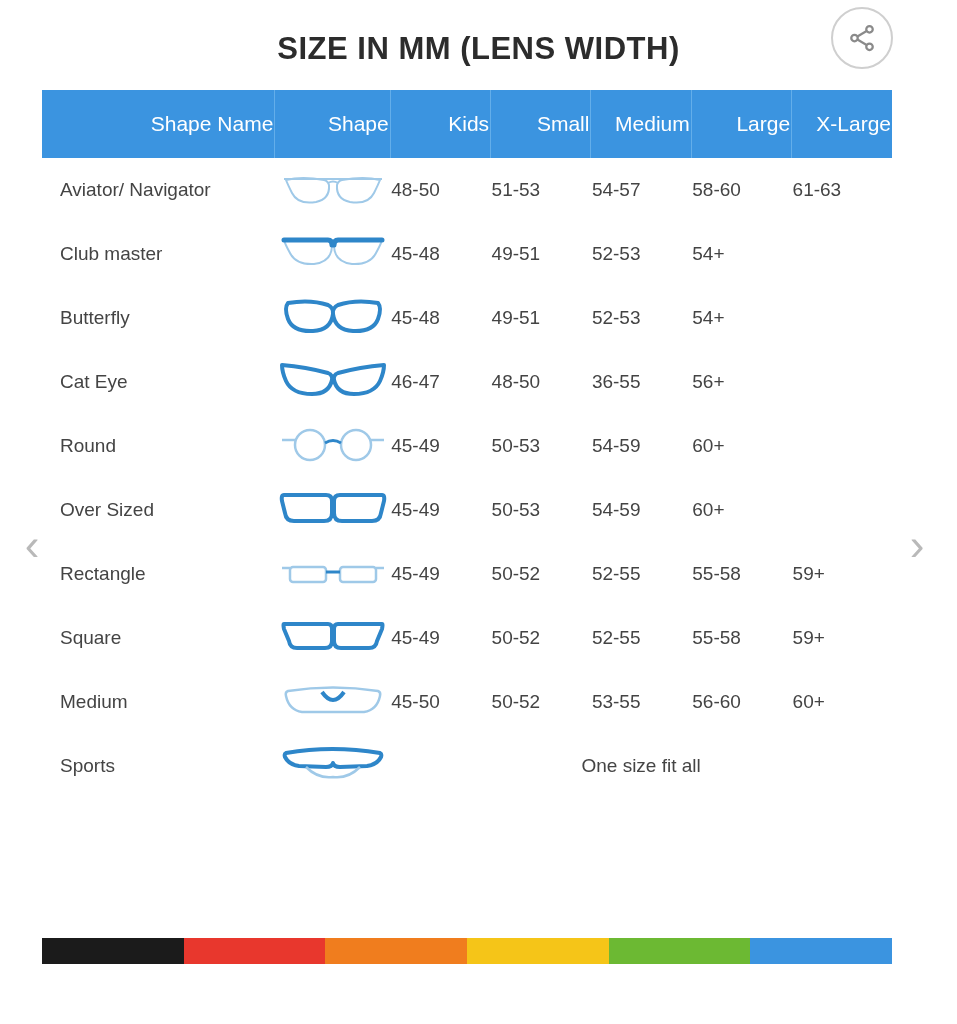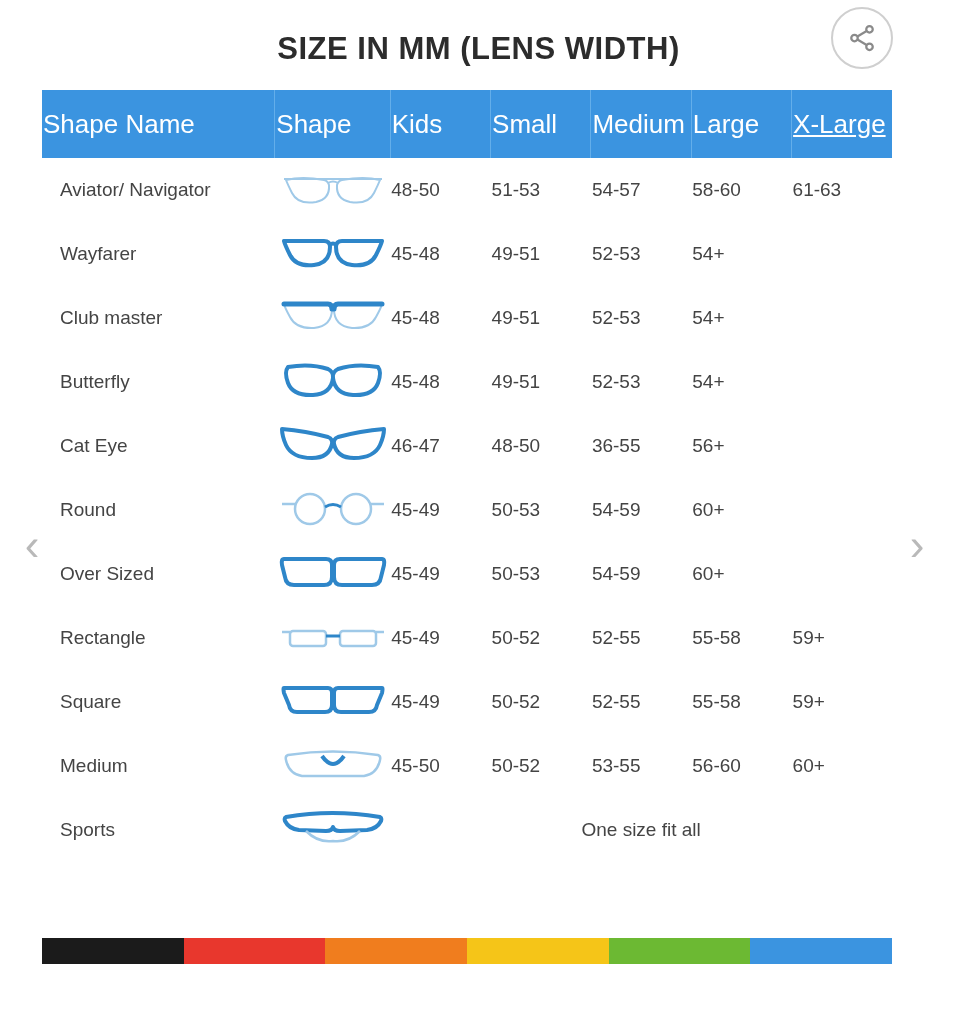--- a/index.html
+++ b/index.html
@@ -68,30 +68,29 @@
   }
 
   table.size-table {
     width: 850px;
     border-collapse: collapse;
     table-layout: fixed;
   }
   table.size-table thead th {
     background: #3b94e0;
     color: #ffffff;
-    font-size: 26px;
+    font-size: 21px;
     font-weight: normal;
     height: 66px;
-    text-align: left;
+    text-align: right;
     border-right: 1px solid #63aeea;
     vertical-align: middle;
   }
   table.size-table thead th:last-child {
     border-right: none;
-    text-decoration: underline;
   }
   table.size-table tbody td {
     height: 62px;
     font-size: 19px;
     color: #444;
     vertical-align: middle;
     background: #fff;
   }
   .col-name  { width: 232px; }
   .col-shape { width: 115px; }
@@ -213,35 +212,20 @@
               <path d="M6 12 h98" fill="none" stroke="#9fc9e8" stroke-width="2"></path>
             </svg>
           </td>
           <td class="size-cell">48-50</td>
           <td class="size-cell">51-53</td>
           <td class="size-cell">54-57</td>
           <td class="size-cell">58-60</td>
           <td class="size-cell">61-63</td>
         </tr>
 
-        <tr>
-          <td class="name-cell">Wayfarer</td>
-          <td class="shape-cell">
-            <svg class="shape-svg" width="110" height="46" viewBox="0 0 110 46">
-              <path d="M6 10 h40 q6 0 6 6 q0 16 -16 18 q-18 2 -24 -10 q-5 -10 -6 -14 z" fill="#fff" stroke="#2e86c9" stroke-width="4" stroke-linejoin="round"></path>
-              <path d="M104 10 h-40 q-6 0 -6 6 q0 16 16 18 q18 2 24 -10 q5 -10 6 -14 z" fill="#fff" stroke="#2e86c9" stroke-width="4" stroke-linejoin="round"></path>
-              <path d="M52 14 q3 -3 6 0" fill="none" stroke="#2e86c9" stroke-width="4"></path>
-            </svg>
-          </td>
-          <td class="size-cell">45-48</td>
-          <td class="size-cell">49-51</td>
-          <td class="size-cell">52-53</td>
-          <td class="size-cell">54+</td>
-          <td class="size-cell"></td>
-        </tr>
 
         <tr>
           <td class="name-cell">Club master</td>
           <td class="shape-cell">
             <svg class="shape-svg" width="110" height="46" viewBox="0 0 110 46">
               <path d="M6 9 h44 q4 0 4 5 q0 17 -18 19 q-18 1 -24 -11 q-5 -9 -6 -13 z" fill="#fff" stroke="#9fc9e8" stroke-width="2"></path>
               <path d="M104 9 h-44 q-4 0 -4 5 q0 17 18 19 q18 1 24 -11 q5 -9 6 -13 z" fill="#fff" stroke="#9fc9e8" stroke-width="2"></path>
               <path d="M6 9 h44 q4 0 4 5" fill="none" stroke="#2e86c9" stroke-width="5" stroke-linecap="round"></path>
               <path d="M104 9 h-44 q-4 0 -4 5" fill="none" stroke="#2e86c9" stroke-width="5" stroke-linecap="round"></path>
             </svg>

